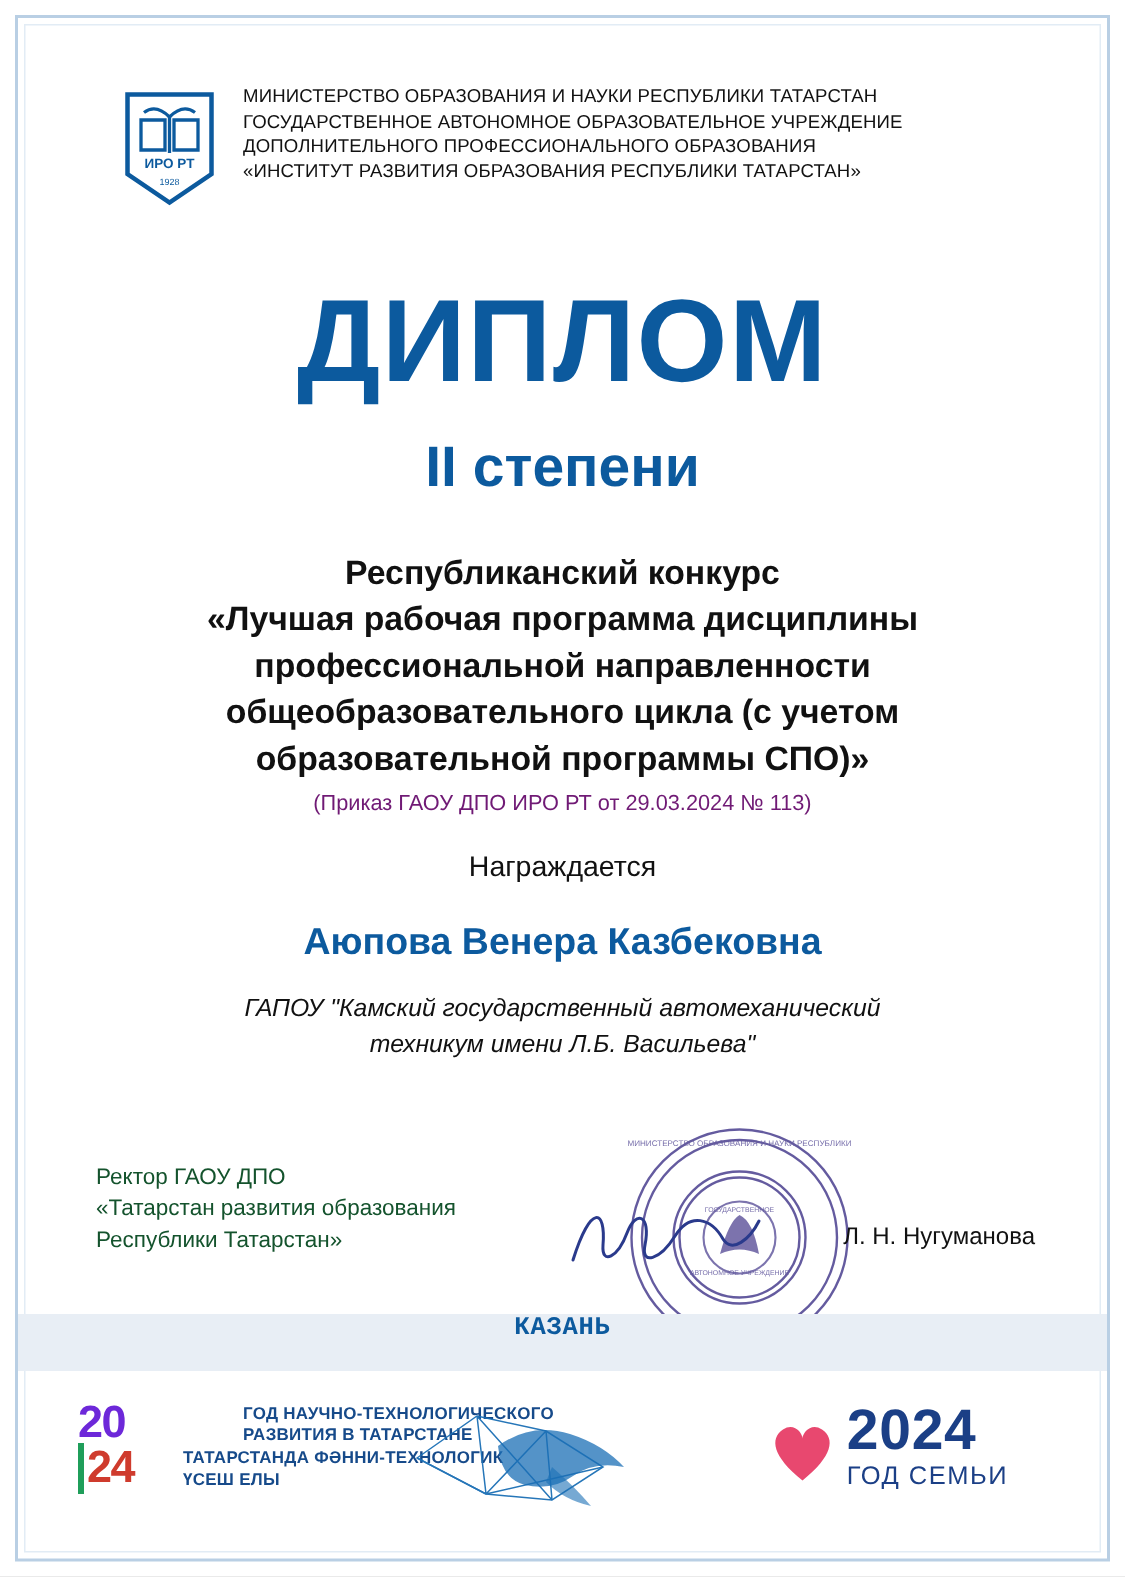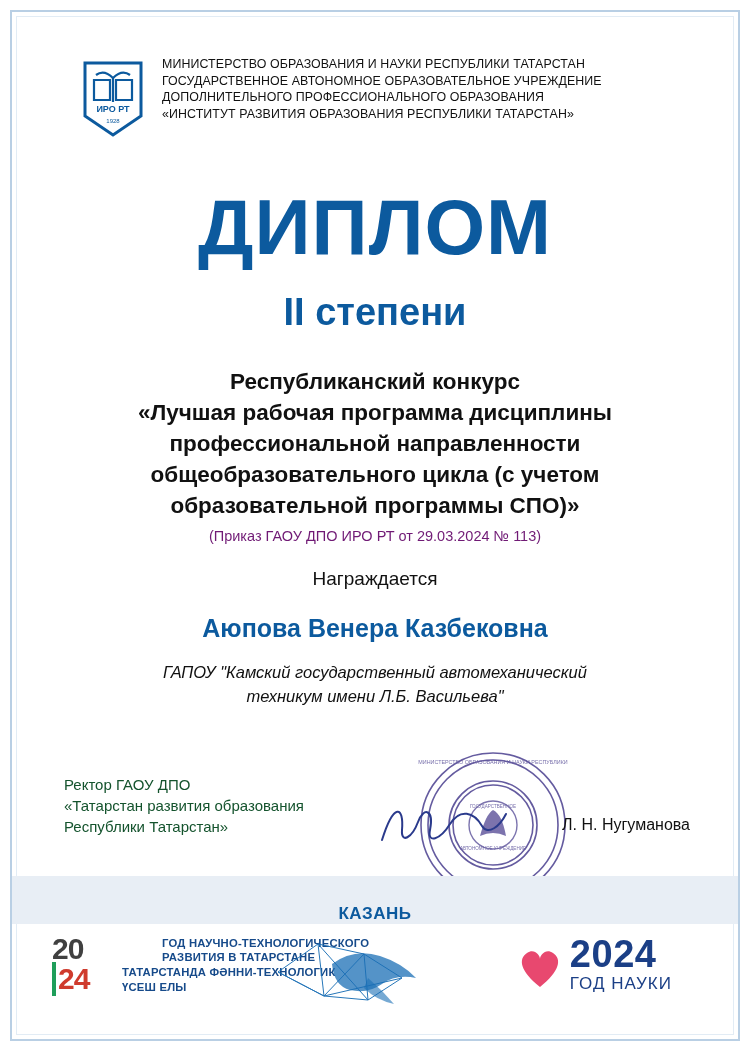--- a/index.html
+++ b/index.html
@@ -171,25 +171,26 @@
     height: 150px;
     opacity: 0.85;
   }
 
   
   .city-bar {
     position: absolute;
     left: 12px;
     right: 12px;
     top: 876px;
-    height: 48px;
+    height: 38px;
     background: #e8eef5;
     display: flex;
-    align-items: flex-end;
+    align-items: flex-start;
     justify-content: center;
+    font-family: Liberation Mono, monospace;
   }
   .city-bar span {
     font-size: 17px;
     font-weight: bold;
     color: #0c5a9e;
     letter-spacing: 0.5px;
   }
 
   
   .footer {
@@ -211,21 +212,21 @@
     position: relative;
     width: 62px;
     height: 66px;
     flex: 0 0 62px;
   }
   .yr-20 {
     position: absolute;
     left: 0; top: 0;
     font-size: 30px;
     font-weight: bold;
-    color: #404040;
+    color: #6d28d9;
     letter-spacing: -1px;
   }
   .yr-24 {
     position: absolute;
     left: 6px; top: 30px;
     font-size: 30px;
     font-weight: bold;
     color: #cf3b2d;
     letter-spacing: -1px;
   }
@@ -396,18 +397,18 @@
     </div>
 
     <div class="footer-right">
       <div class="heart">
         <svg viewBox="0 0 48 48" width="48" height="48" aria-hidden="true">
           <path d="M24 44 C4 28, 2 16, 11 10 C18 5, 24 12, 24 16 C24 12, 30 5, 37 10 C46 16, 44 28, 24 44 Z" fill="#e8486f"></path>
         </svg>
       </div>
       <div class="fr-text">
         <div class="big">2024</div>
-        <div class="small">ГОД НАУКИ</div>
+        <div class="small">ГОД СЕМЬИ</div>
       </div>
     </div>
 
   </div>
 </div>
 
 </body></html>

